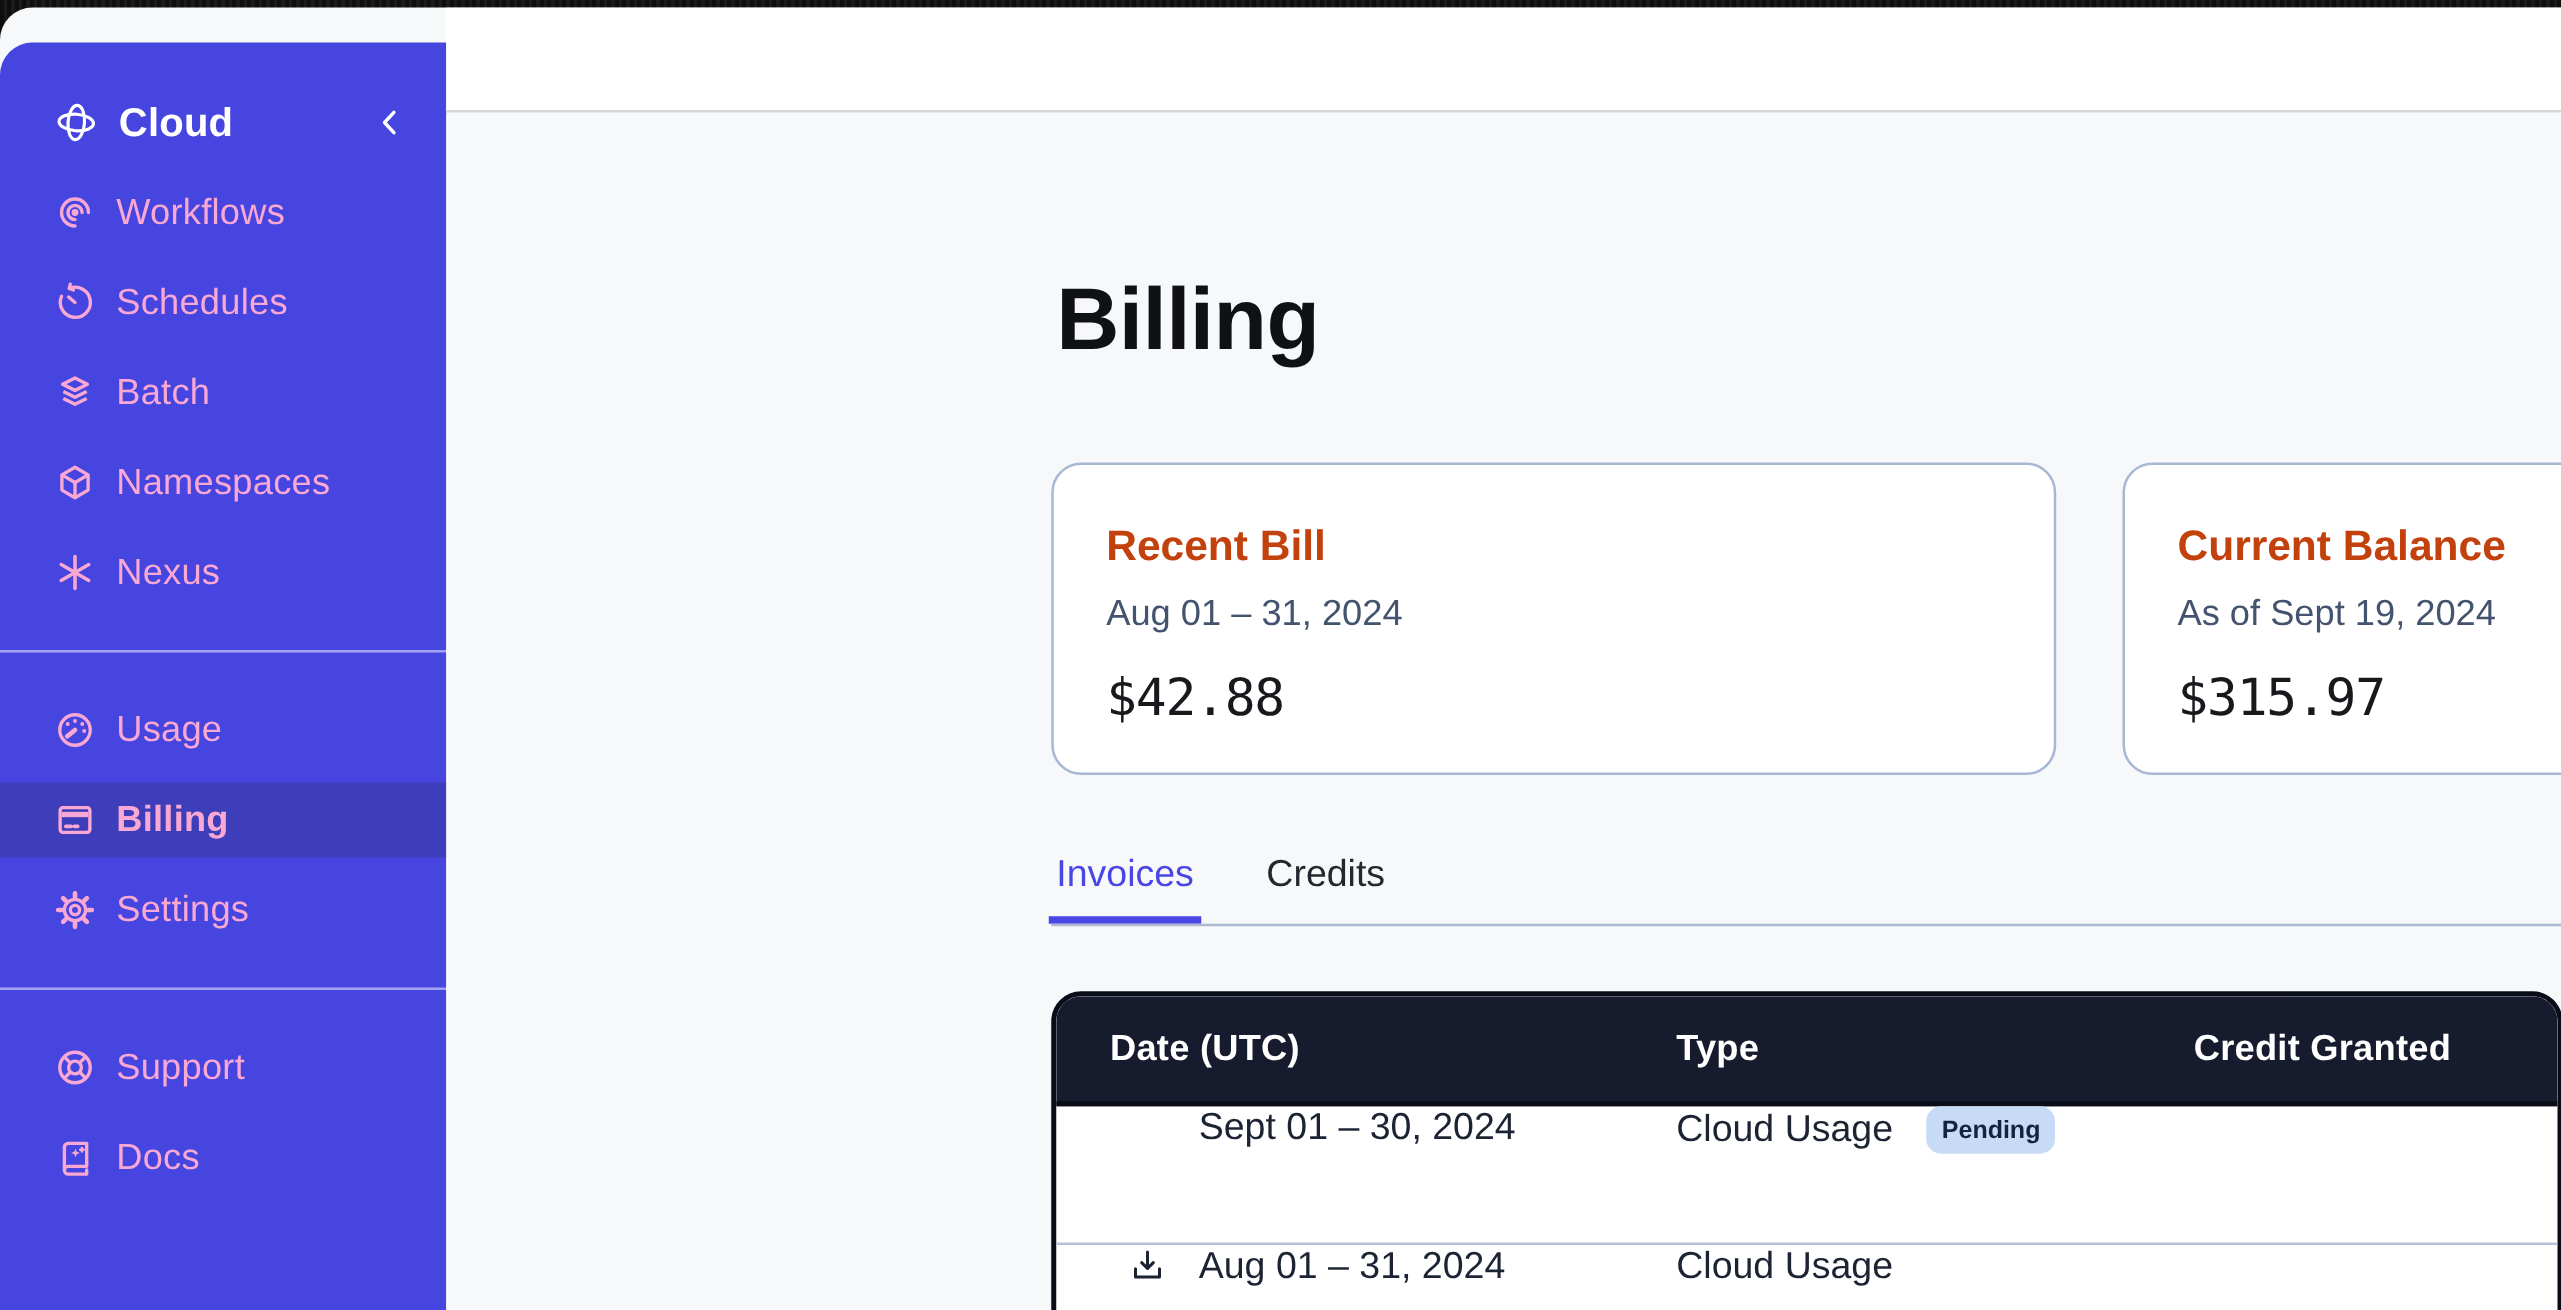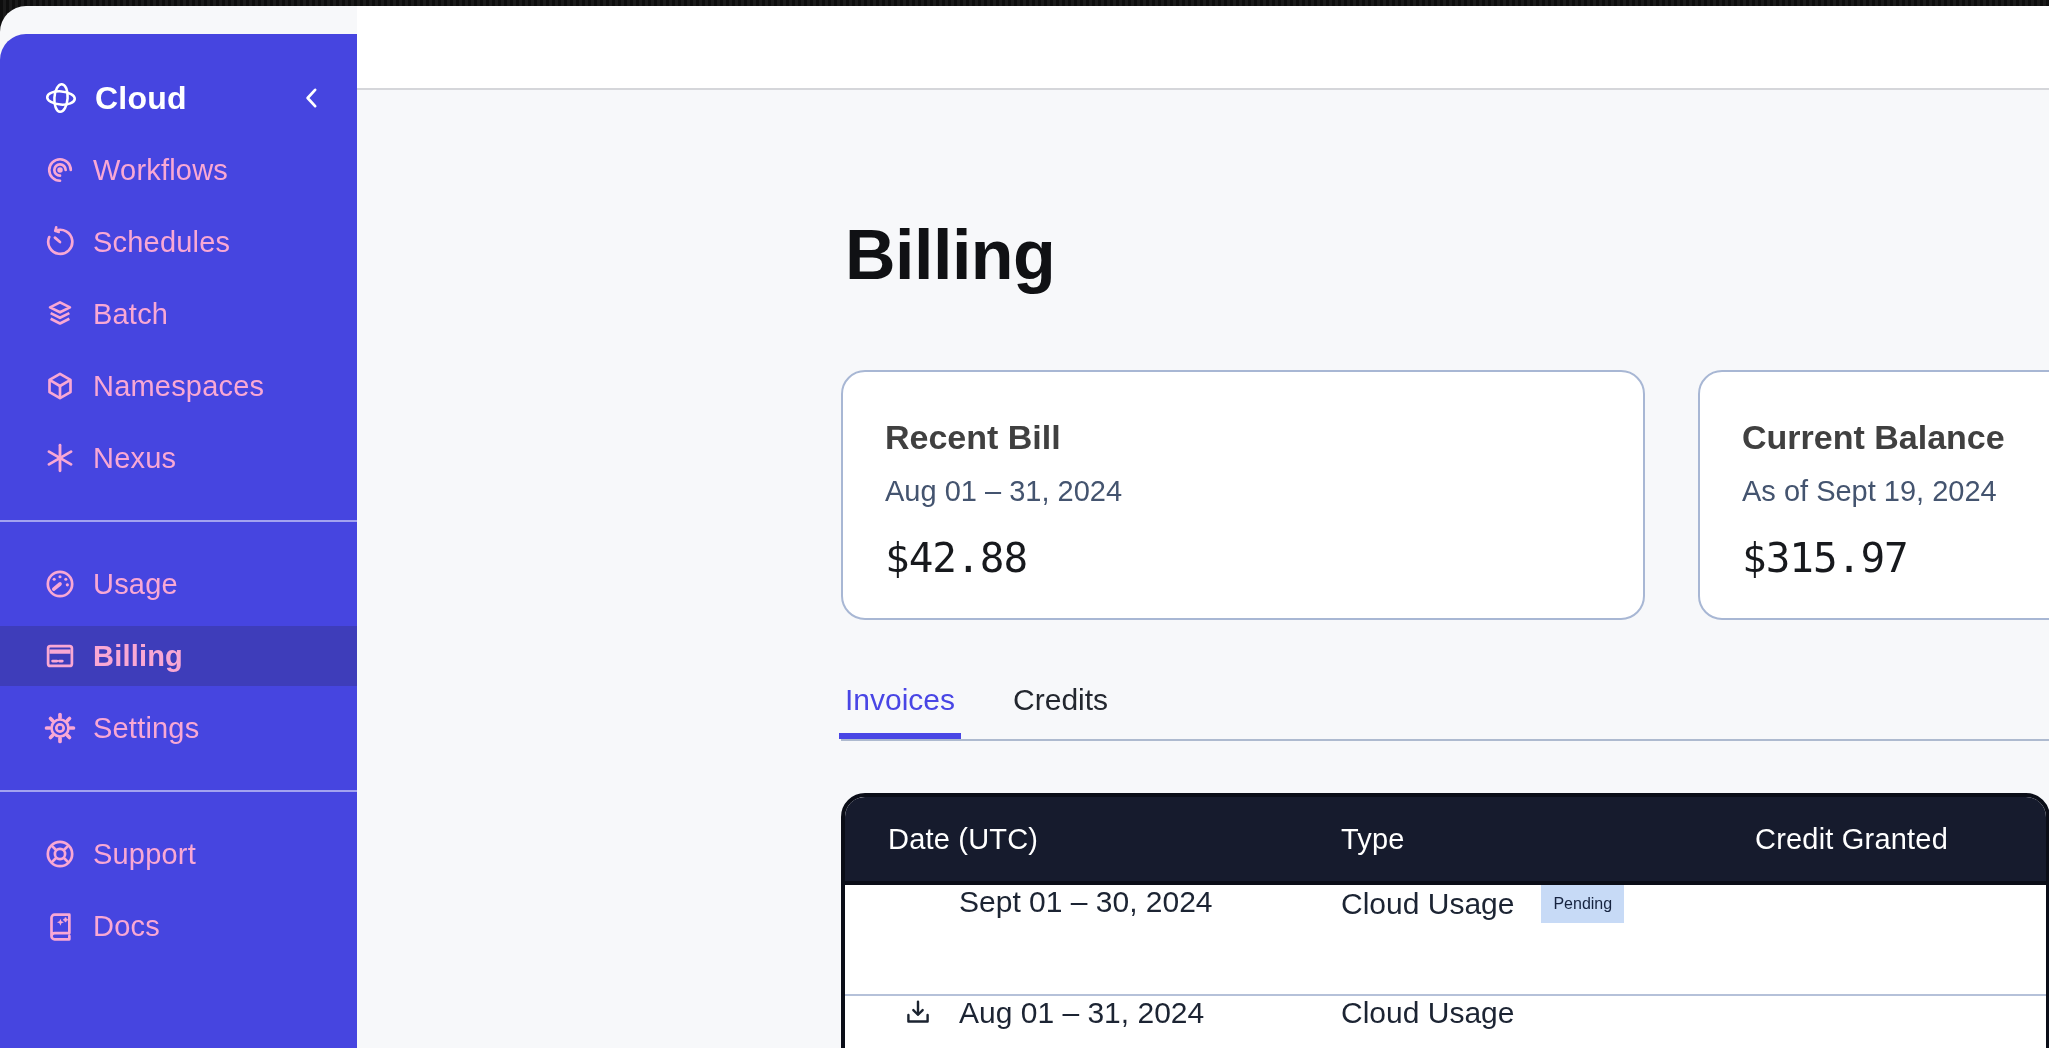--- a/index.html
+++ b/index.html
@@ -70,21 +70,21 @@
     font-size:70px;font-weight:600;color:#101114;letter-spacing:-.5px;line-height:70px;
   }
   
   .card{
     position:absolute;top:278px;height:250px;background:#fff;
     border:2px solid var(--card-border);border-radius:24px;
     padding:44px 42px 0 42px;
   }
   .card-recent{left:484px;width:804px;}
   .card-balance{left:1341px;width:780px;}
-  .card-title{font-size:34px;font-weight:600;color:#404040;line-height:42px;}
+  .card-title{font-size:34px;font-weight:600;color:#c2410c;line-height:42px;}
   .card-subtitle{font-size:29px;color:var(--subtitle-text);line-height:36px;margin-top:15px;}
   .card-amount{
     font-family:"DejaVu Sans Mono", monospace;
     font-size:41px;color:#17191D;line-height:48px;margin-top:25px;letter-spacing:-1px;
   }
   
   .tabs-rule{position:absolute;left:484px;top:647px;width:1208px;height:2px;background:var(--tabs-rule);}
   .tabs{position:absolute;left:482px;top:591px;display:flex;gap:46px;}
   .tab{
     font-size:30px;color:var(--tab-inactive);padding:0 6px 16px 6px;cursor:pointer;
@@ -94,35 +94,35 @@
   
   .invoice-table{
     position:absolute;left:484px;top:701px;width:1209px;height:300px;
     background:#fff;border:4px solid var(--table-border);
     border-radius:24px 24px 0 0;overflow:hidden;
   }
   .t-header{
     height:88px;background:var(--table-header-bg);color:#fff;
     display:flex;align-items:center;padding-left:43px;
     border-bottom:4px solid var(--table-border);
-    font-size:29px;font-weight:400;letter-spacing:.2px;
+    font-size:29px;font-weight:700;letter-spacing:.2px;
   }
   .t-row{
     height:111px;display:flex;align-items:flex-start;padding-left:43px;
     border-bottom:2px solid var(--row-divider);
     font-size:30px;color:var(--row-text);
   }
   .col-date{width:453px;display:flex;align-items:center;}
   .col-type{width:414px;display:flex;align-items:center;gap:27px;}
   .col-credit{flex:1;}
   .dl-slot{width:71px;display:flex;align-items:center;}
   .dl-slot .icon{margin-left:14px;color:#1B2330;cursor:pointer;}
   .badge{
     background:var(--badge-bg);color:var(--badge-text);
-    font-size:16px;font-weight:400;border-radius:0;padding:5px 12px;line-height:28px;
+    font-size:20px;font-weight:700;border-radius:12px;padding:5px 12px;line-height:28px;
   }
 </style>
 </head>
 <body>
 
 <div class="window">
 
   <aside class="sidebar">
     <div class="brand-row">
       <span class="icon icon-36">

